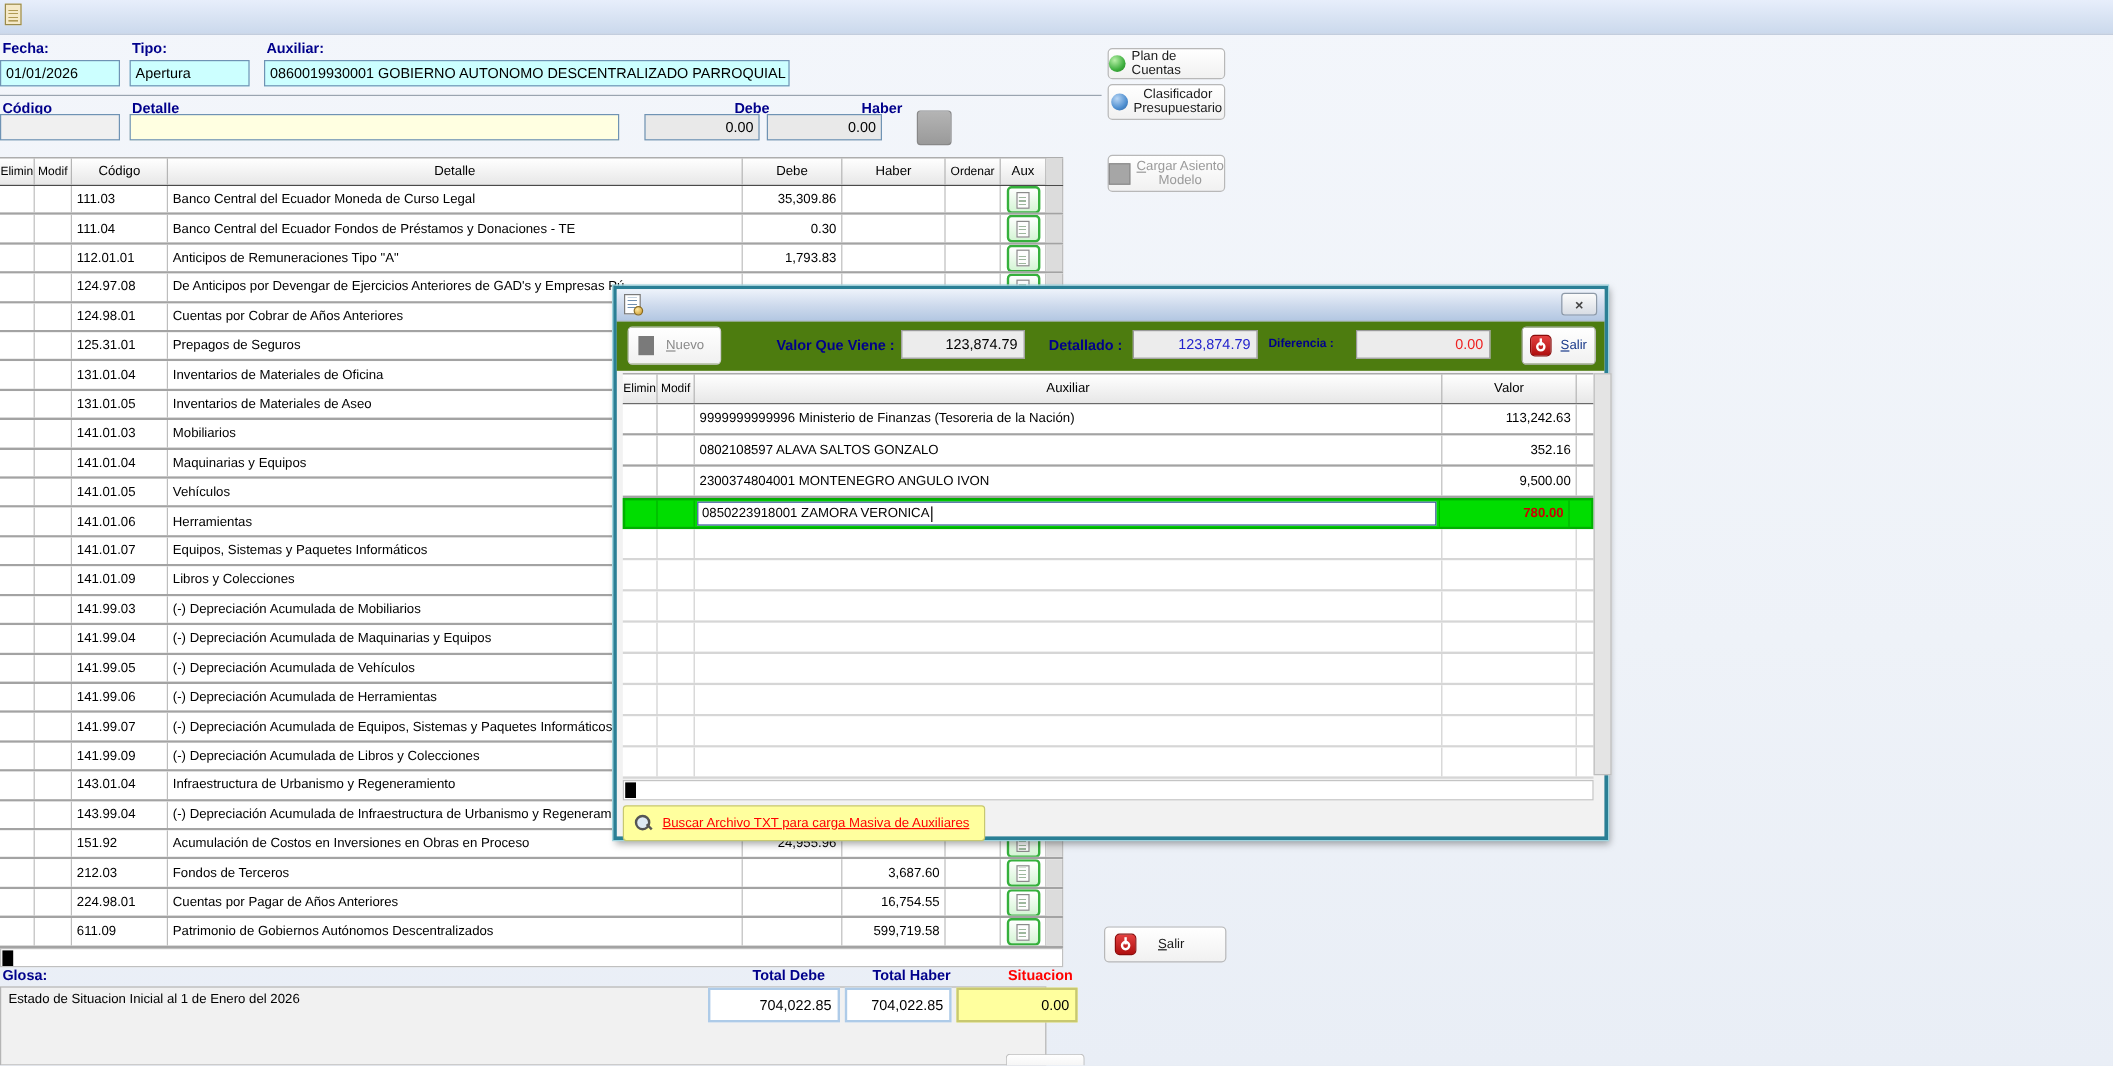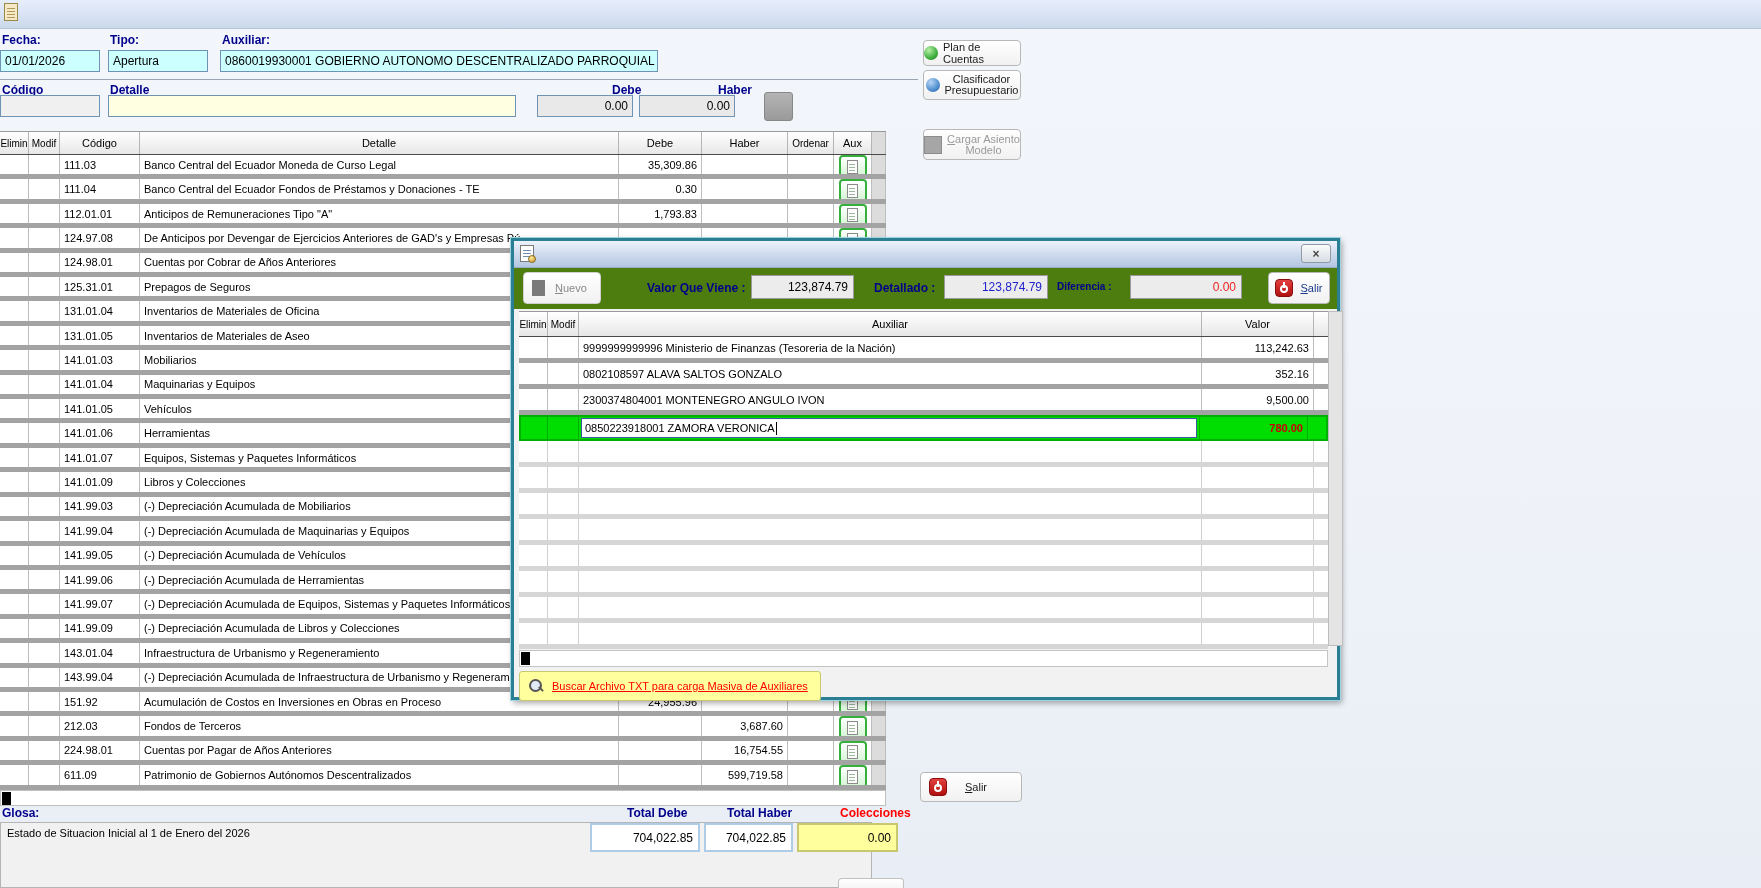--- a/index.html
+++ b/index.html
@@ -22,21 +22,21 @@
   .sphere.blue{background:radial-gradient(circle at 35% 30%,#b8d6f5,#4f8fd0 60%,#2a5f9e);}
   .gray-square{width:16px;height:16px;background:#a6a6a6;border:1px solid #8c8c8c;flex:0 0 auto;}
   .hline{position:absolute;height:1px;background:#9aa4b0;}
 
   
   #main-grid{position:absolute;left:0;top:131px;width:886px;background:#fff;}
   .g-header{display:flex;height:24px;background:linear-gradient(180deg,#ffffff,#e7e7e7);
     border-top:1px solid #9a9a9a;border-bottom:1px solid #4a4a4a;box-sizing:border-box;}
   .g-header .hc{display:flex;align-items:center;justify-content:center;font-size:11px;
     color:#000;border-right:1px solid #b5b5b5;box-sizing:border-box;overflow:hidden;white-space:nowrap;}
-  .g-row{display:flex;height:24.42px;border-bottom:5px solid #a3a3a3;box-sizing:border-box;background:#fff;}
+  .g-row{display:flex;height:24.42px;border-bottom:2px solid #a3a3a3;box-sizing:border-box;background:#fff;}
   .g-row .c{border-right:1px solid #bdbdbd;box-sizing:border-box;display:flex;align-items:center;
     font-size:11px;color:#000;padding:0 4px;overflow:hidden;white-space:nowrap;}
   .num{justify-content:flex-end;}
   .aux-btn{width:24px;height:19px;margin:auto;border:2px solid #35b03c;border-radius:4px;
     background:linear-gradient(180deg,#ffffff,#d4f5d4);display:flex;align-items:center;justify-content:center;}
   .doc-glyph{width:9px;height:12px;background:#fdfdfd;border:1px solid #8a8a8a;
     background-image:repeating-linear-gradient(180deg,transparent 0 2px,#9db79d 2px 3px);background-size:70% 80%;
     background-repeat:no-repeat;background-position:50% 50%;}
   .scroll-col{background:#dcdcdc;border-right:1px solid #b5b5b5;}
   #grid-bottom-strip{position:absolute;left:0;top:790px;width:886px;height:16px;background:#fff;
@@ -555,21 +555,21 @@
     </div>
   <div id="grid-bottom-strip">
     <div class="black-caret"></div>
   </div>
 
   <div class="abs lbl" style="left:2px;top:806px;">Glosa:</div>
   <div id="glosa-box">Estado de Situacion Inicial al 1 de Enero del 2026</div>
 
   <div class="abs lbl" style="left:627px;top:806px;">Total Debe</div>
   <div class="abs lbl" style="left:727px;top:806px;">Total Haber</div>
-  <div class="abs lbl" style="left:840px;top:806px;color:#ff0000;">Colecciones</div>
+  <div class="abs lbl" style="left:840px;top:806px;color:#ff0000;">Situacion</div>
 
   <div class="totals-box" style="left:590px;width:110px;">704,022.85</div>
   <div class="totals-box" style="left:704px;width:89px;">704,022.85</div>
   <div class="totals-box" style="left:797px;width:101px;background:#ffff9e;border-color:#c8c870;">0.00</div>
 
   <div class="btn" style="left:920px;top:772px;width:102px;height:30px;justify-content:flex-start;padding-left:8px;gap:18px;">
     <span class="power-icon"></span>
     <span><u>S</u>alir</span>
   </div>
 

